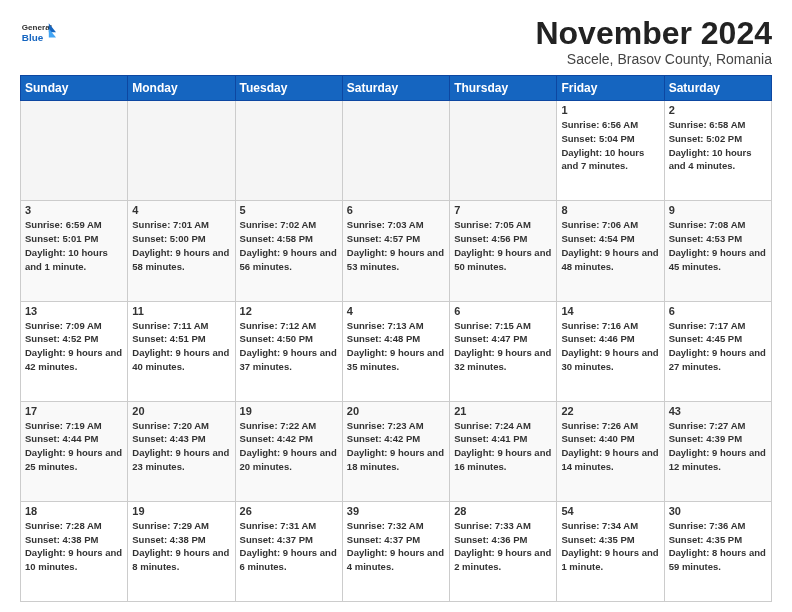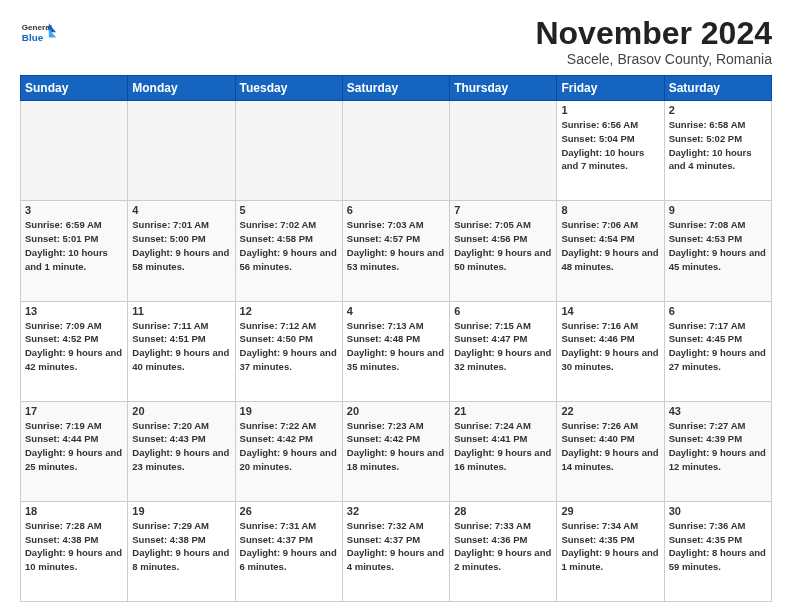--- a/index.html
+++ b/index.html
@@ -234,29 +234,29 @@
           </td>
           <td>
             <span class="day-number">19</span>
             <div class="day-info">Sunrise: 7:29 AM<br>Sunset: 4:38 PM<br>Daylight: 9 hours and 8 minutes.</div>
           </td>
           <td>
             <span class="day-number">26</span>
             <div class="day-info">Sunrise: 7:31 AM<br>Sunset: 4:37 PM<br>Daylight: 9 hours and 6 minutes.</div>
           </td>
           <td>
-            <span class="day-number">32</span>
+            <span class="day-number">39</span>
             <div class="day-info">Sunrise: 7:32 AM<br>Sunset: 4:37 PM<br>Daylight: 9 hours and 4 minutes.</div>
           </td>
           <td>
             <span class="day-number">28</span>
             <div class="day-info">Sunrise: 7:33 AM<br>Sunset: 4:36 PM<br>Daylight: 9 hours and 2 minutes.</div>
           </td>
           <td>
-            <span class="day-number">29</span>
+            <span class="day-number">54</span>
             <div class="day-info">Sunrise: 7:34 AM<br>Sunset: 4:35 PM<br>Daylight: 9 hours and 1 minute.</div>
           </td>
           <td>
             <span class="day-number">30</span>
             <div class="day-info">Sunrise: 7:36 AM<br>Sunset: 4:35 PM<br>Daylight: 8 hours and 59 minutes.</div>
           </td>
         </tr>
       </tbody>
   </table>
 </div>

